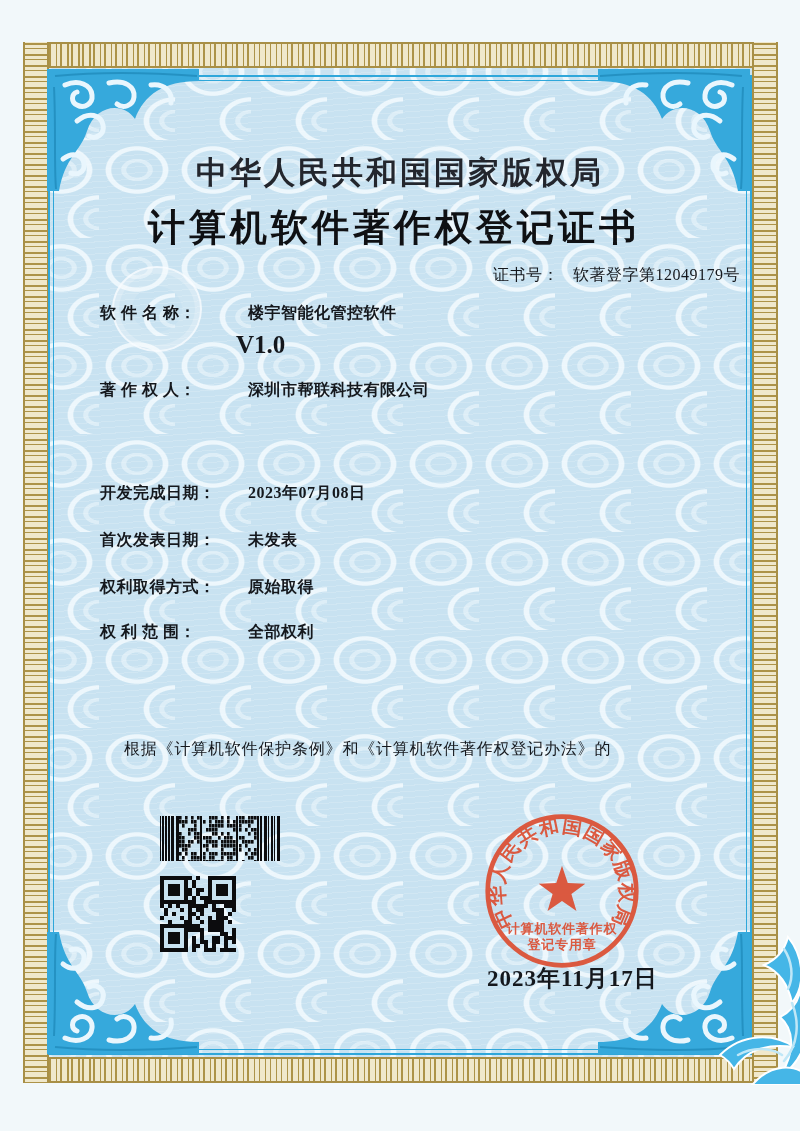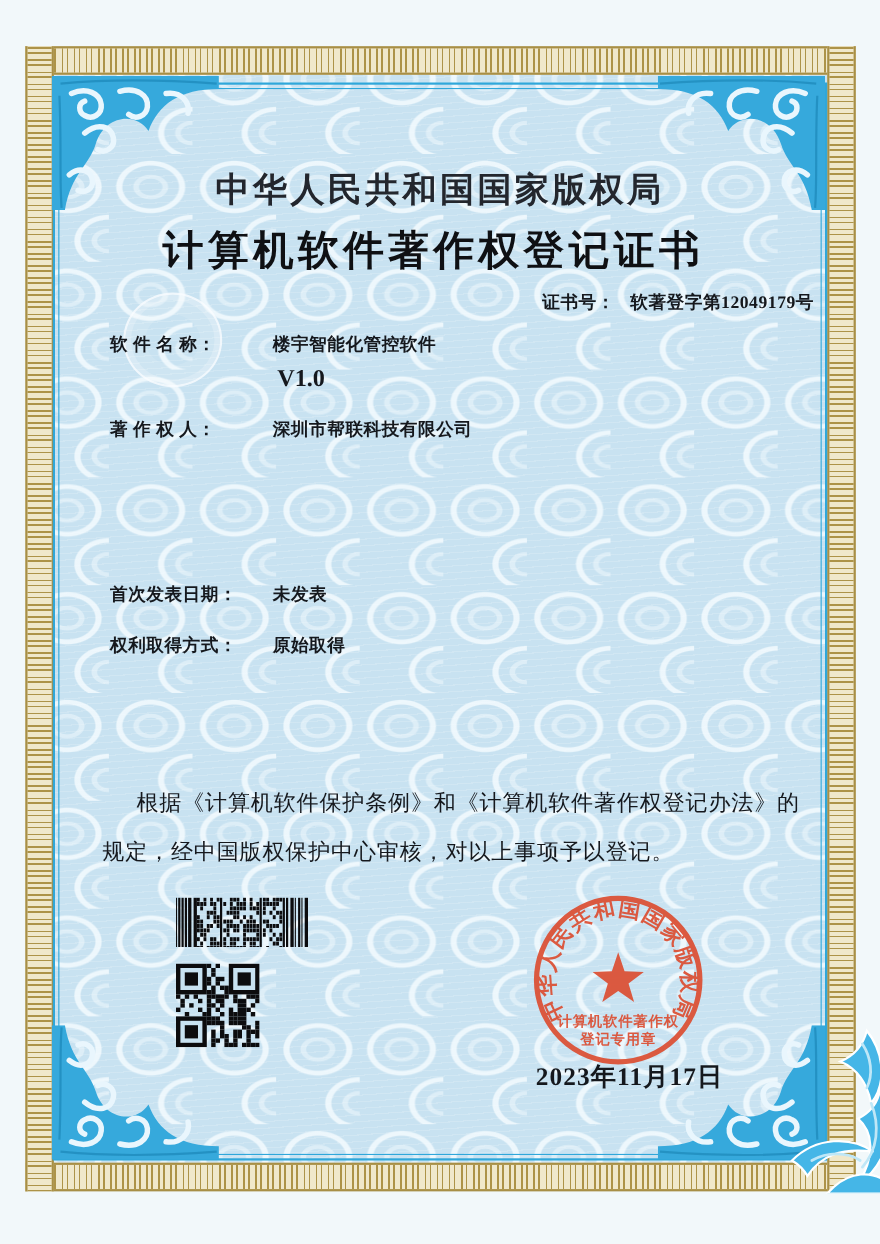--- a/index.html
+++ b/index.html
@@ -60,28 +60,28 @@
   .content{position:absolute;inset:0;z-index:3;color:#15181d;}
   .authority{
     position:absolute;left:0;right:0;top:152px;text-align:center;
     font-size:31px;font-weight:700;letter-spacing:3px;color:#23262d;
   }
   .cert-title{
     position:absolute;left:0;right:12px;top:203px;text-align:center;
     font-size:37px;font-weight:900;letter-spacing:4px;color:#0f1013;
   }
   .cert-no{
-    position:absolute;left:493px;top:265px;font-size:16px;font-weight:700;letter-spacing:.5px;
+    position:absolute;left:493px;top:265px;font-size:16px;font-weight:400;letter-spacing:.5px;
   }
   .cert-no .num{margin-left:14px;}
   .field-row{position:absolute;left:100px;font-size:16px;font-weight:700;letter-spacing:.5px;white-space:nowrap;}
   .f-label{display:inline-block;width:148px;}
   .f-value{display:inline-block;}
-  .value-line2{position:absolute;left:252px;font-size:22px;font-weight:700;}
-  .statement{position:absolute;font-size:20px;letter-spacing:.8px;color:#15181d;white-space:nowrap;}
+  .value-line2{position:absolute;left:236px;font-size:25px;font-weight:700;}
+  .statement{position:absolute;font-size:16px;letter-spacing:.8px;color:#15181d;white-space:nowrap;margin-top:23px;}
   .issue-date{position:absolute;left:487px;top:963px;font-size:23px;font-weight:700;letter-spacing:1px;z-index:5;}
   .barcode{position:absolute;left:160px;top:816px;width:122px;height:45px;}
   .qr{position:absolute;left:160px;top:876px;width:76px;height:76px;}
   .seal{position:absolute;left:480px;top:812px;width:164px;height:158px;z-index:4;opacity:.93;}
 </style>
 </head>
 <body>
 
 <div class="cert-bg"></div>
 <div class="gold-strip h gold-top"></div>
@@ -170,29 +170,34 @@
   </div>
 
   <div class="field-row" style="top:303px">
     <span class="f-label">软 件 名 称：</span><span class="f-value">楼宇智能化管控软件</span>
   </div>
   <div class="value-line2" style="top:331px">V1.0</div>
 
   <div class="field-row" style="top:380px">
     <span class="f-label">著 作 权 人：</span><span class="f-value">深圳市帮联科技有限公司</span>
   </div>
+  <div class="field-row" style="top:483px">
+    <span class="f-label">开发完成日期：</span><span class="f-value">2023年07月08日</span>
+  </div>
   <div class="field-row" style="top:530px">
     <span class="f-label">首次发表日期：</span><span class="f-value">未发表</span>
   </div>
   <div class="field-row" style="top:577px">
     <span class="f-label">权利取得方式：</span><span class="f-value">原始取得</span>
   </div>
+  <div class="field-row" style="top:622px">
+    <span class="f-label">权 利 范 围：</span><span class="f-value">全部权利</span>
+  </div>
 
   <div class="statement" style="left:124px;top:716px">根据《计算机软件保护条例》和《计算机软件著作权登记办法》的</div>
-  <div class="statement" style="left:93px;top:761px">规定，经中国版权保护中心审核，对以上事项予以登记。</div>
 
   <svg id="bc-svg" class="barcode" viewBox="0 0 122 45">
       <rect x="0" y="0" width="1" height="45" fill="#0c0c0e"></rect>
       <rect x="2" y="0" width="2" height="45" fill="#0c0c0e"></rect>
       <rect x="5" y="0" width="2" height="45" fill="#0c0c0e"></rect>
       <rect x="8" y="0" width="2" height="45" fill="#0c0c0e"></rect>
       <rect x="11" y="0" width="3" height="45" fill="#0c0c0e"></rect>
       <rect x="16" y="0" width="3" height="45" fill="#0c0c0e"></rect>
       <rect x="19" y="0" width="2.6" height="3.6" fill="#0c0c0e"></rect>
       <rect x="19" y="4" width="2.6" height="3.6" fill="#0c0c0e"></rect>

